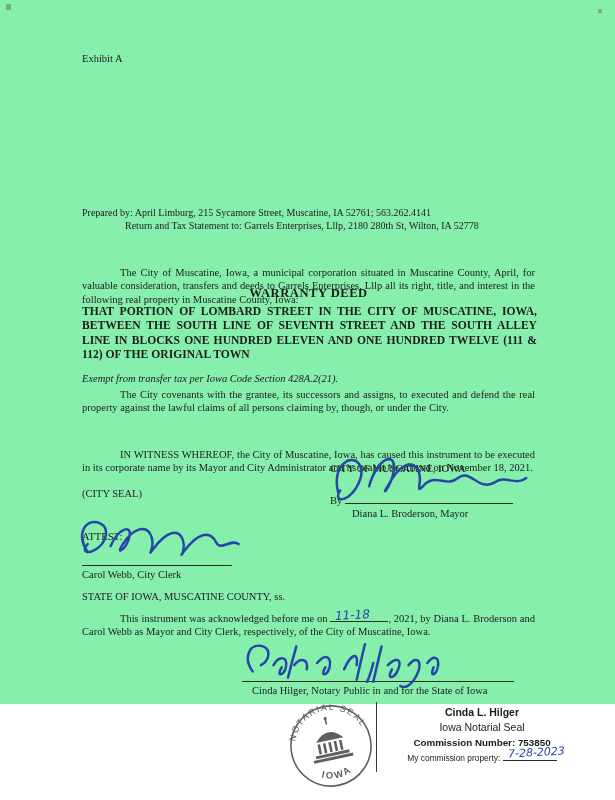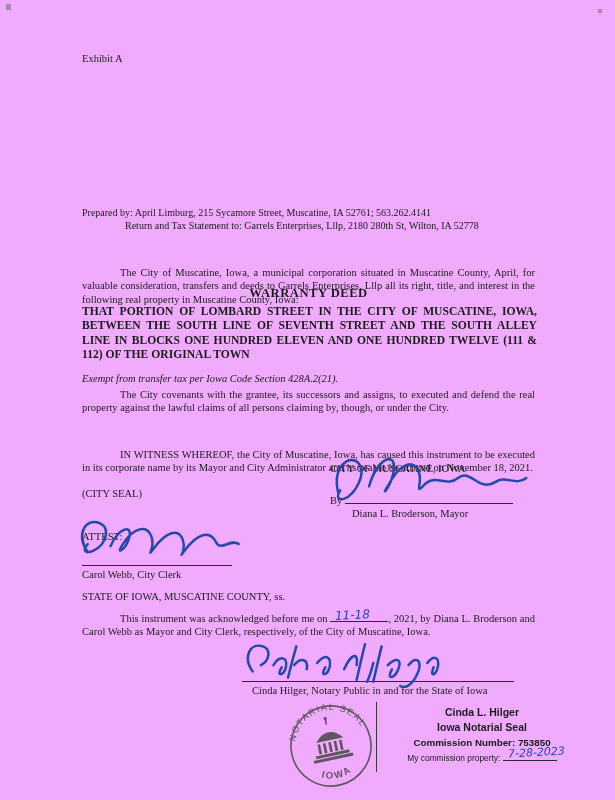--- a/index.html
+++ b/index.html
@@ -1,19 +1,19 @@
 <!DOCTYPE html>
 <html><head>
 <meta charset="utf-8">
 <style>
   * { margin:0; padding:0; box-sizing:border-box; }
   html,body { width:615px; height:800px; overflow:hidden; }
   body { background:#ffffff; }
   .page {
-    position:relative; width:615px; height:800px; background:#f0abfc;
+    position:relative; width:615px; height:704px; background:#86efac;
     font-family:"Liberation Serif", serif; color:#1b1b1b;
   }
   .abs { position:absolute; }
   .body { font-size:10.5px; line-height:13.4px; }
   .small { font-size:10px; line-height:13px; }
   .justify { text-align:justify; }
   .tab { display:inline-block; width:38px; }
   .title { font-weight:bold; font-size:12.6px; letter-spacing:0.5px; text-align:center; }
   .desc { font-weight:bold; font-size:11.6px; line-height:14.4px; text-align:justify; }
   .italic { font-style:italic; }
@@ -23,21 +23,21 @@
   .rule { border-bottom:1px solid #2a2a2a; }
   .blank { display:inline-block; width:58px; height:11px; border-bottom:1px solid #2a2a2a; position:relative; }
   .hand {
     color:#2646a8; font-family:"DejaVu Sans", sans-serif; font-style:italic;
     font-size:12px; white-space:nowrap; display:inline-block; transform:rotate(-3deg);
   }
   .blank .hand { position:absolute; left:5px; bottom:-1px; }
   .seal-wrap { transform:rotate(-12deg); opacity:0.88; }
   .stamp-box { width:158px; text-align:center; font-family:"Liberation Sans", sans-serif;margin-left:20px; }
   .stamp-name { font-weight:bold; font-size:10.5px; line-height:15px; }
-  .stamp-title { font-weight:bold; font-size:10.5px; line-height:15px; }
+  .stamp-title { font-weight:normal; font-size:10.5px; line-height:15px; }
   .stamp-comm { font-weight:bold; font-size:9.8px; line-height:15px; }
   .stamp-exp { font-size:8.4px; line-height:16px; }
   .stamp-exp .blank { width:54px; height:10px; }
   .stamp-exp .hand { font-size:11px; }
   .divider { border-left:1.5px solid #3a3a3a; }
   .speck { background:#6f6f6f; opacity:0.55; }
 </style>
 </head>
 <body>
 

